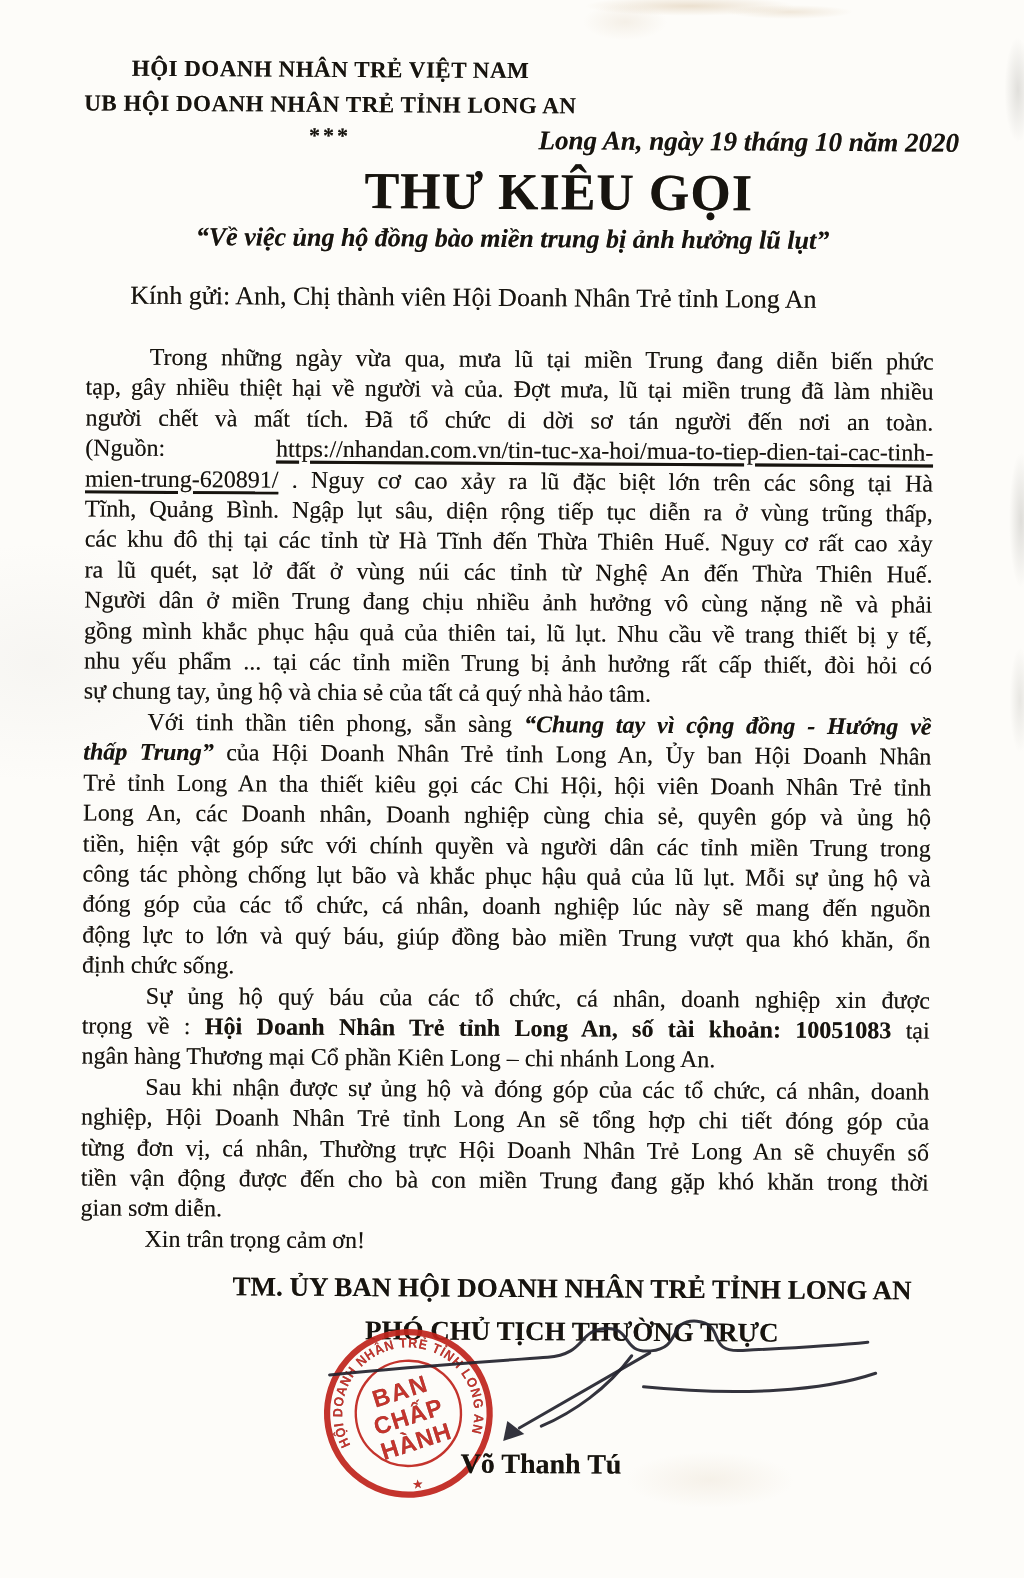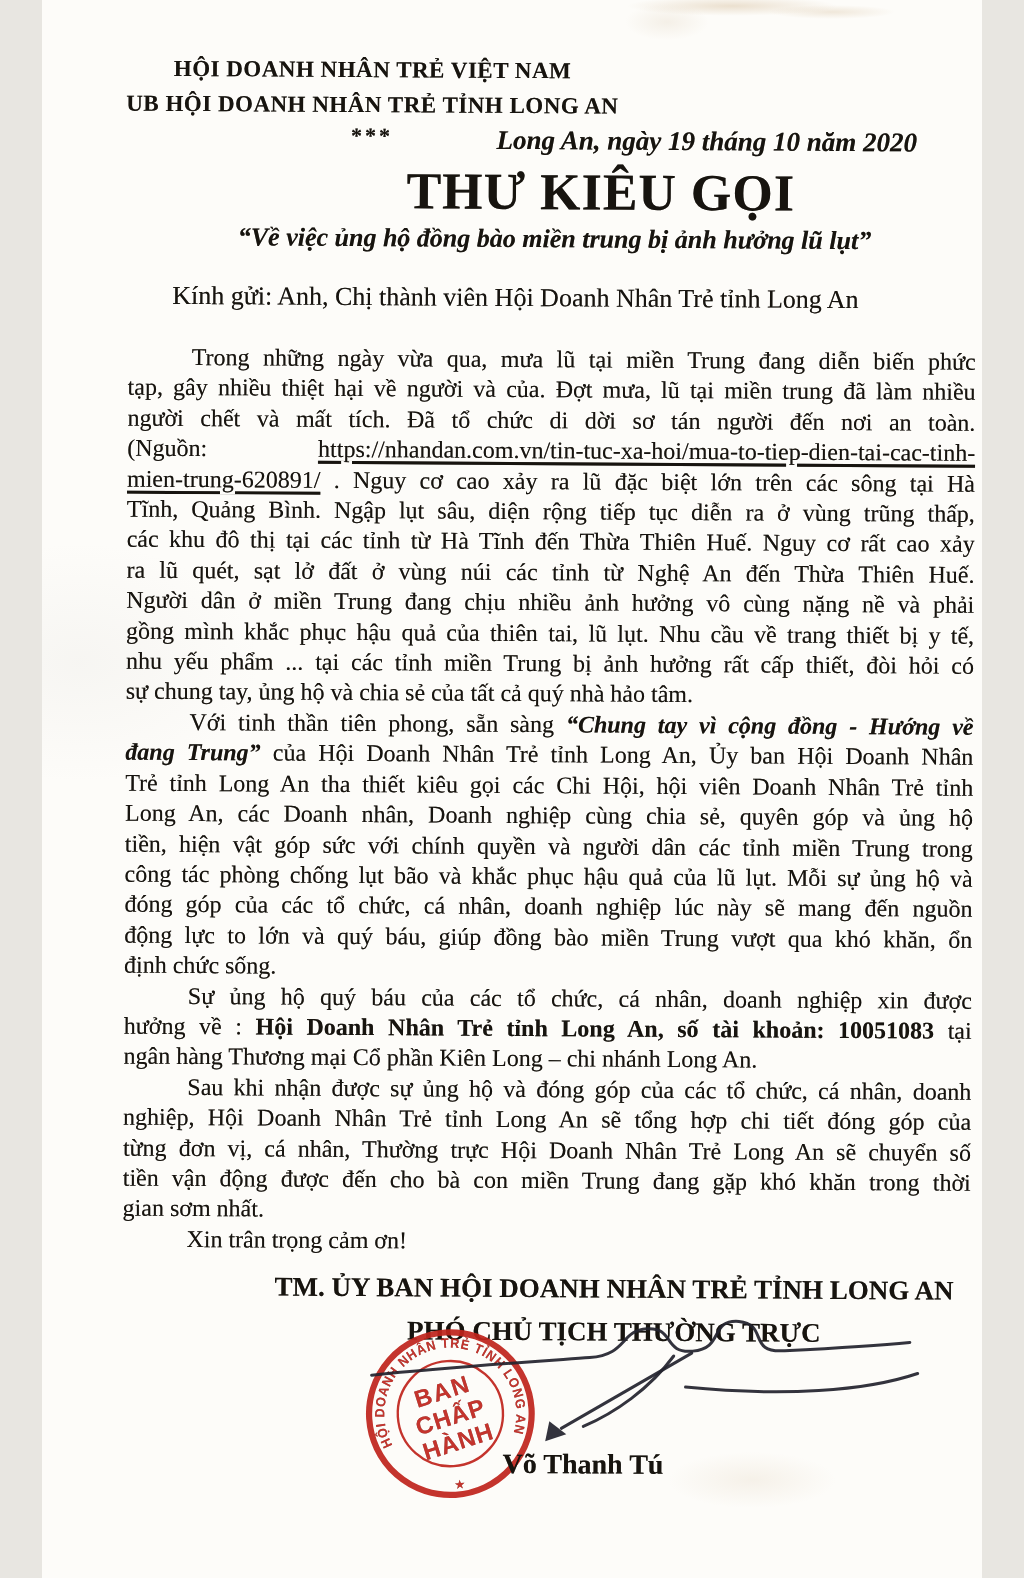--- a/index.html
+++ b/index.html
@@ -1,17 +1,17 @@
 <!DOCTYPE html>
 <html><head>
 <meta charset="utf-8">
 <style>
   html,body { margin:0; padding:0; background:#e8e6e1; }
   .page {
-    position:relative; width:940px; height:1578px; margin:0 auto;
+    position:relative; width:1024px; height:1578px; margin:0 auto;
     background:#fdfcf9;
     background-image:
       radial-gradient(ellipse 150px 14px at 690px 6px,  rgba(206,178,138,.38), transparent 70%),
       radial-gradient(ellipse 90px 10px  at 790px 12px, rgba(206,178,138,.28), transparent 70%),
       radial-gradient(ellipse 60px 26px  at 625px 22px, rgba(210,190,160,.20), transparent 70%),
       radial-gradient(ellipse 18px 70px  at 1018px 90px,  rgba(160,158,152,.30), transparent 75%),
       radial-gradient(ellipse 16px 90px  at 1021px 520px, rgba(160,158,152,.32), transparent 75%),
       radial-gradient(ellipse 14px 70px  at 1020px 700px, rgba(170,168,160,.25), transparent 75%),
       radial-gradient(ellipse 120px 40px at 710px 1480px, rgba(212,190,158,.18), transparent 70%),
       radial-gradient(ellipse 300px 200px at 4% 42%, rgba(190,188,182,.10), transparent 60%);
@@ -96,40 +96,40 @@
           <div class="line"><span class="seg-n">Tĩnh, Quảng Bình. Ngập lụt sâu, diện rộng tiếp tục diễn ra ở vùng trũng thấp,</span></div>
           <div class="line"><span class="seg-n">các khu đô thị tại các tỉnh từ Hà Tĩnh đến Thừa Thiên Huế. Nguy cơ rất cao xảy</span></div>
           <div class="line"><span class="seg-n">ra lũ quét, sạt lở đất ở vùng núi các tỉnh từ Nghệ An đến Thừa Thiên Huế.</span></div>
           <div class="line"><span class="seg-n">Người dân ở miền Trung đang chịu nhiều ảnh hưởng vô cùng nặng nề và phải</span></div>
           <div class="line"><span class="seg-n">gồng mình khắc phục hậu quả của thiên tai, lũ lụt. Nhu cầu về trang thiết bị y tế,</span></div>
           <div class="line"><span class="seg-n">nhu yếu phẩm ... tại các tỉnh miền Trung bị ảnh hưởng rất cấp thiết, đòi hỏi có</span></div>
           <div class="line last"><span class="seg-n">sự chung tay, ủng hộ và chia sẻ của tất cả quý nhà hảo tâm.</span></div>
         </div>
         <div class="para">
           <div class="line"><span class="seg-n">Với tinh thần tiên phong, sẵn sàng </span><span class="seg-bi">“Chung tay vì cộng đồng - Hướng về</span></div>
-          <div class="line"><span class="seg-bi">đang Trung”</span><span class="seg-n"> của Hội Doanh Nhân Trẻ tỉnh Long An, Ủy ban Hội Doanh Nhân</span></div>
+          <div class="line"><span class="seg-bi">thấp Trung”</span><span class="seg-n"> của Hội Doanh Nhân Trẻ tỉnh Long An, Ủy ban Hội Doanh Nhân</span></div>
           <div class="line"><span class="seg-n">Trẻ tỉnh Long An tha thiết kiêu gọi các Chi Hội, hội viên Doanh Nhân Trẻ tỉnh</span></div>
           <div class="line"><span class="seg-n">Long An, các Doanh nhân, Doanh nghiệp cùng chia sẻ, quyên góp và ủng hộ</span></div>
           <div class="line"><span class="seg-n">tiền, hiện vật góp sức với chính quyền và người dân các tỉnh miền Trung trong</span></div>
           <div class="line"><span class="seg-n">công tác phòng chống lụt bão và khắc phục hậu quả của lũ lụt. Mỗi sự ủng hộ và</span></div>
           <div class="line"><span class="seg-n">đóng góp của các tổ chức, cá nhân, doanh nghiệp lúc này sẽ mang đến nguồn</span></div>
           <div class="line"><span class="seg-n">động lực to lớn và quý báu, giúp đồng bào miền Trung vượt qua khó khăn, ổn</span></div>
           <div class="line last"><span class="seg-n">định chức sống.</span></div>
         </div>
         <div class="para">
           <div class="line"><span class="seg-n">Sự ủng hộ quý báu của các tổ chức, cá nhân, doanh nghiệp xin được</span></div>
-          <div class="line"><span class="seg-n">hưởng về : </span><span class="seg-b">Hội Doanh Nhân Trẻ tỉnh Long An, số tài khoản: 10051083</span><span class="seg-n"> tại</span></div>
+          <div class="line"><span class="seg-n">trọng về : </span><span class="seg-b">Hội Doanh Nhân Trẻ tỉnh Long An, số tài khoản: 10051083</span><span class="seg-n"> tại</span></div>
           <div class="line last"><span class="seg-n">ngân hàng Thương mại Cổ phần Kiên Long – chi nhánh Long An.</span></div>
         </div>
         <div class="para">
           <div class="line"><span class="seg-n">Sau khi nhận được sự ủng hộ và đóng góp của các tổ chức, cá nhân, doanh</span></div>
           <div class="line"><span class="seg-n">nghiệp, Hội Doanh Nhân Trẻ tỉnh Long An sẽ tổng hợp chi tiết đóng góp của</span></div>
           <div class="line"><span class="seg-n">từng đơn vị, cá nhân, Thường trực Hội Doanh Nhân Trẻ Long An sẽ chuyển số</span></div>
           <div class="line"><span class="seg-n">tiền vận động được đến cho bà con miền Trung đang gặp khó khăn trong thời</span></div>
-          <div class="line last"><span class="seg-n">gian sơm nhất.</span></div>
+          <div class="line last"><span class="seg-n">gian sơm diễn.</span></div>
         </div>
         <div class="para">
           <div class="line last"><span class="seg-n">Xin trân trọng cảm ơn!</span></div>
         </div>
       </div>
 
     <div class="sig-onbehalf">TM. ỦY BAN HỘI DOANH NHÂN TRẺ TỈNH LONG AN</div>
     <div class="sig-position">PHÓ CHỦ TỊCH THƯỜNG TRỰC</div>
 
     <svg class="stamp" viewBox="0 0 184 184">

